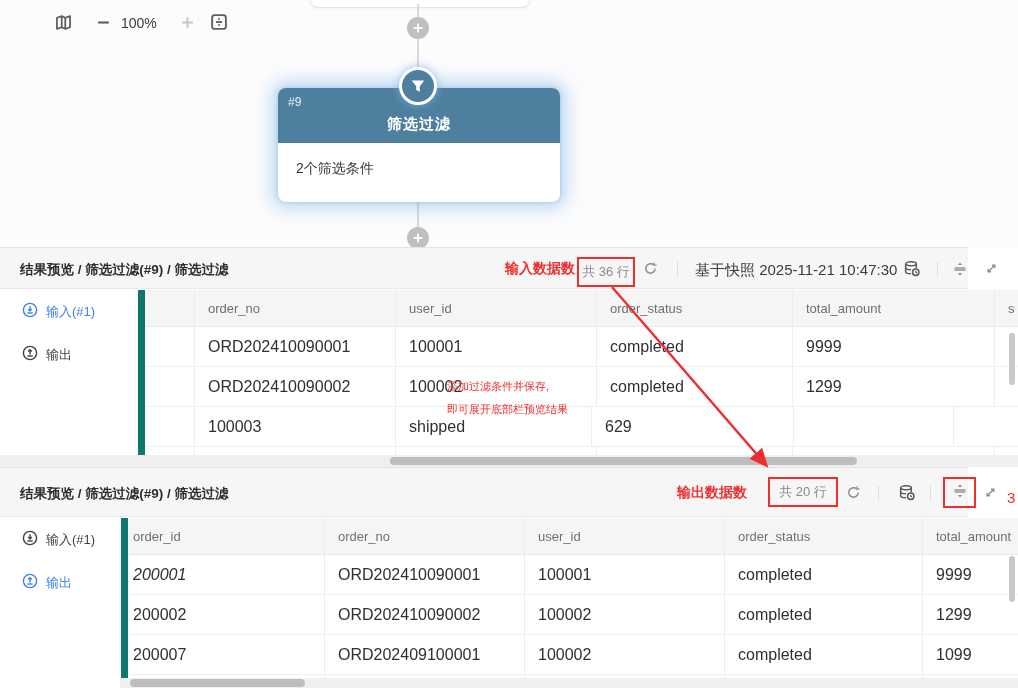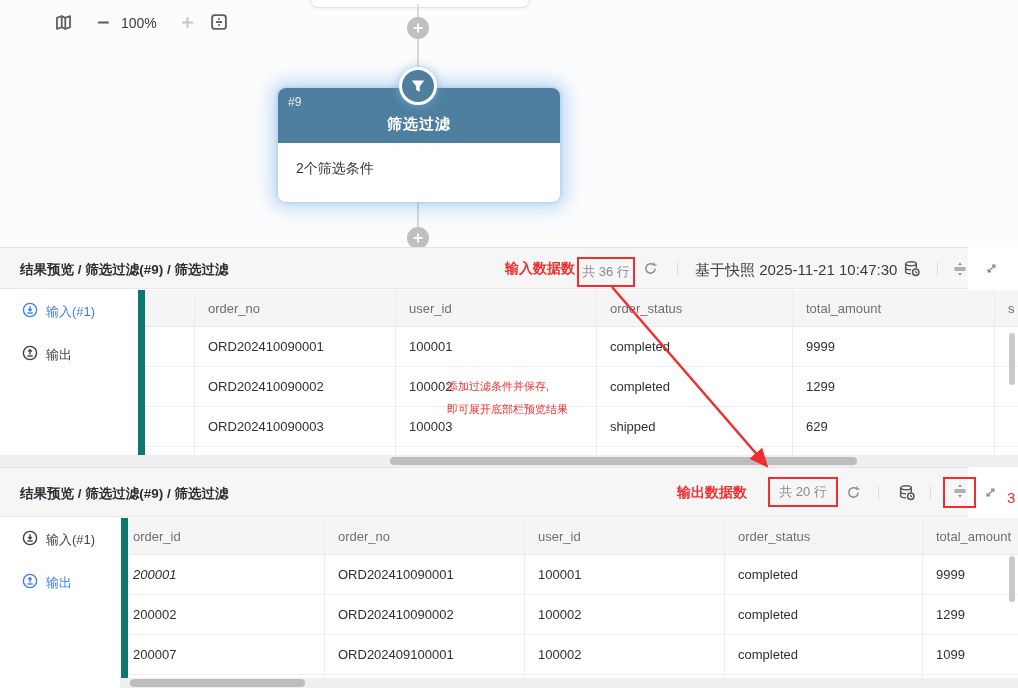--- a/index.html
+++ b/index.html
@@ -46,21 +46,21 @@
            color:#3f3f45;cursor:pointer;}
   .sb-item.active{color:#3d7ff5;}
   .tablebox{position:absolute;overflow:hidden;z-index:5;background:#fca5a5;}
   .tb1{left:137px;top:290px;width:881px;height:165px;}
   .tb2{left:120px;top:518px;width:898px;height:170px;}
   .t-head{display:flex;height:36px;background:#f5f5f6;border-bottom:1px solid #e9e9eb;}
   .t-head .t-cell{font-size:13px;color:#6e6e74;}
   .t-row{display:flex;height:39px;background:#fff;border-bottom:1px solid #efeff1;}
   .t-cell{box-sizing:border-box;flex:none;display:flex;align-items:center;padding-left:13px;
           border-right:1px solid #ededef;overflow:hidden;white-space:nowrap;
-          font-size:13px;color:#2f2f34;}
+          font-size:16px;color:#2f2f34;}
   
   .hstrip{position:absolute;background:#efeff1;z-index:7;}
   .hthumb{position:absolute;background:#bdbdc0;border-radius:4px;z-index:8;cursor:pointer;}
   .vthumb{position:absolute;width:6px;background:#c9c9cd;border-radius:3px;z-index:8;cursor:pointer;}
   
   .overlay{position:absolute;left:0;top:0;z-index:100;pointer-events:none;}
   .note{position:absolute;font-size:11px;color:#ef2f2f;z-index:100;pointer-events:none;white-space:nowrap;}
   .edge-num{position:absolute;left:1007px;top:489px;font-size:15px;color:#ef2f2f;z-index:100;pointer-events:none;}
 </style>
 </head>
@@ -211,21 +211,20 @@
       <div class="t-row">
         <div class="t-cell" style="width: 58px;"></div>
         <div class="t-cell" style="width: 201px;">ORD202410090002</div>
         <div class="t-cell" style="width: 201px;">100002</div>
         <div class="t-cell" style="width: 196px;">completed</div>
         <div class="t-cell" style="width: 202px;">1299</div>
         <div class="t-cell" style="width: 160px;"></div>
       </div>
       <div class="t-row">
         <div class="t-cell" style="width: 58px;"></div>
-        <div class="t-cell" style="width: 201px;">ORD202410090003</div>
         <div class="t-cell" style="width: 201px;">100003</div>
         <div class="t-cell" style="width: 196px;">shipped</div>
         <div class="t-cell" style="width: 202px;">629</div>
         <div class="t-cell" style="width: 160px;"></div>
       </div>
       <div class="t-row">
         <div class="t-cell" style="width: 58px;"></div>
         <div class="t-cell" style="width: 201px;"></div>
         <div class="t-cell" style="width: 201px;"></div>
         <div class="t-cell" style="width: 196px;"></div>

